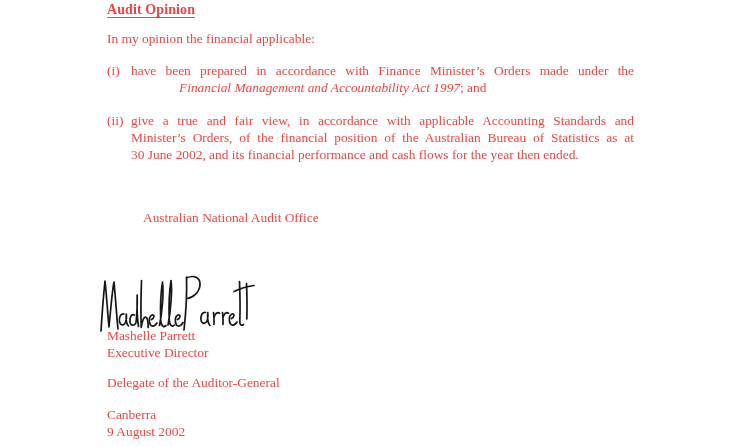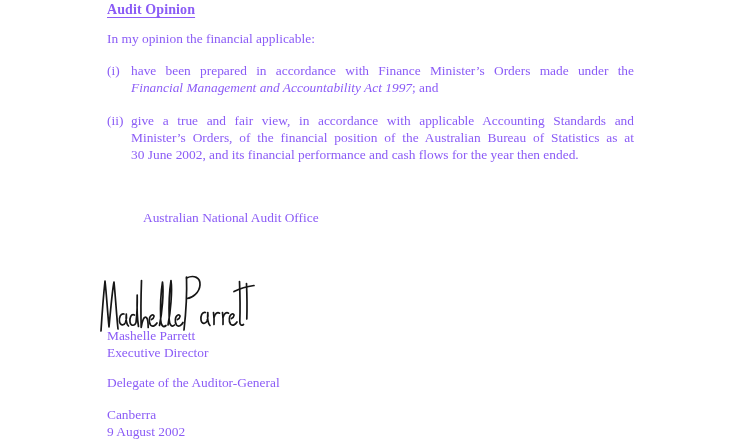--- a/index.html
+++ b/index.html
@@ -6,21 +6,21 @@
     margin: 0;
     padding: 0;
     background: #ffffff;
   }
   .page {
     position: relative;
     width: 741px;
     height: 447px;
     background: #ffffff;
     font-family: "Liberation Serif", serif;
-    color: #8b5cf6;
+    color: #ef4444;
     overflow: hidden;
   }
   .abs { position: absolute; }
   .heading {
     left: 107px;
     top: 2px;
     font-size: 14px;
     font-weight: bold;
     text-decoration: underline;
     text-decoration-thickness: 1.4px;
@@ -44,21 +44,21 @@
   .marker {
     position: absolute;
     left: 0;
     top: 0;
   }
   .line { display: block; }
   .jl {
     text-align: justify;
     text-align-last: justify;
   }
-  .italic { font-style: italic; }
+  .italic { font-style: italic; margin-left: 48px; }
   .sig-block {
     left: 100px;
     top: 274px;
     width: 156px;
     height: 60px;
   }
   .sig-block svg { display: block; }
   .name-block  { left: 107px; top: 328px; width: 527px; }
   .delegate    { left: 107px; top: 375px; width: 527px; }
   .place-date  { left: 107px; top: 407px; width: 527px; }

